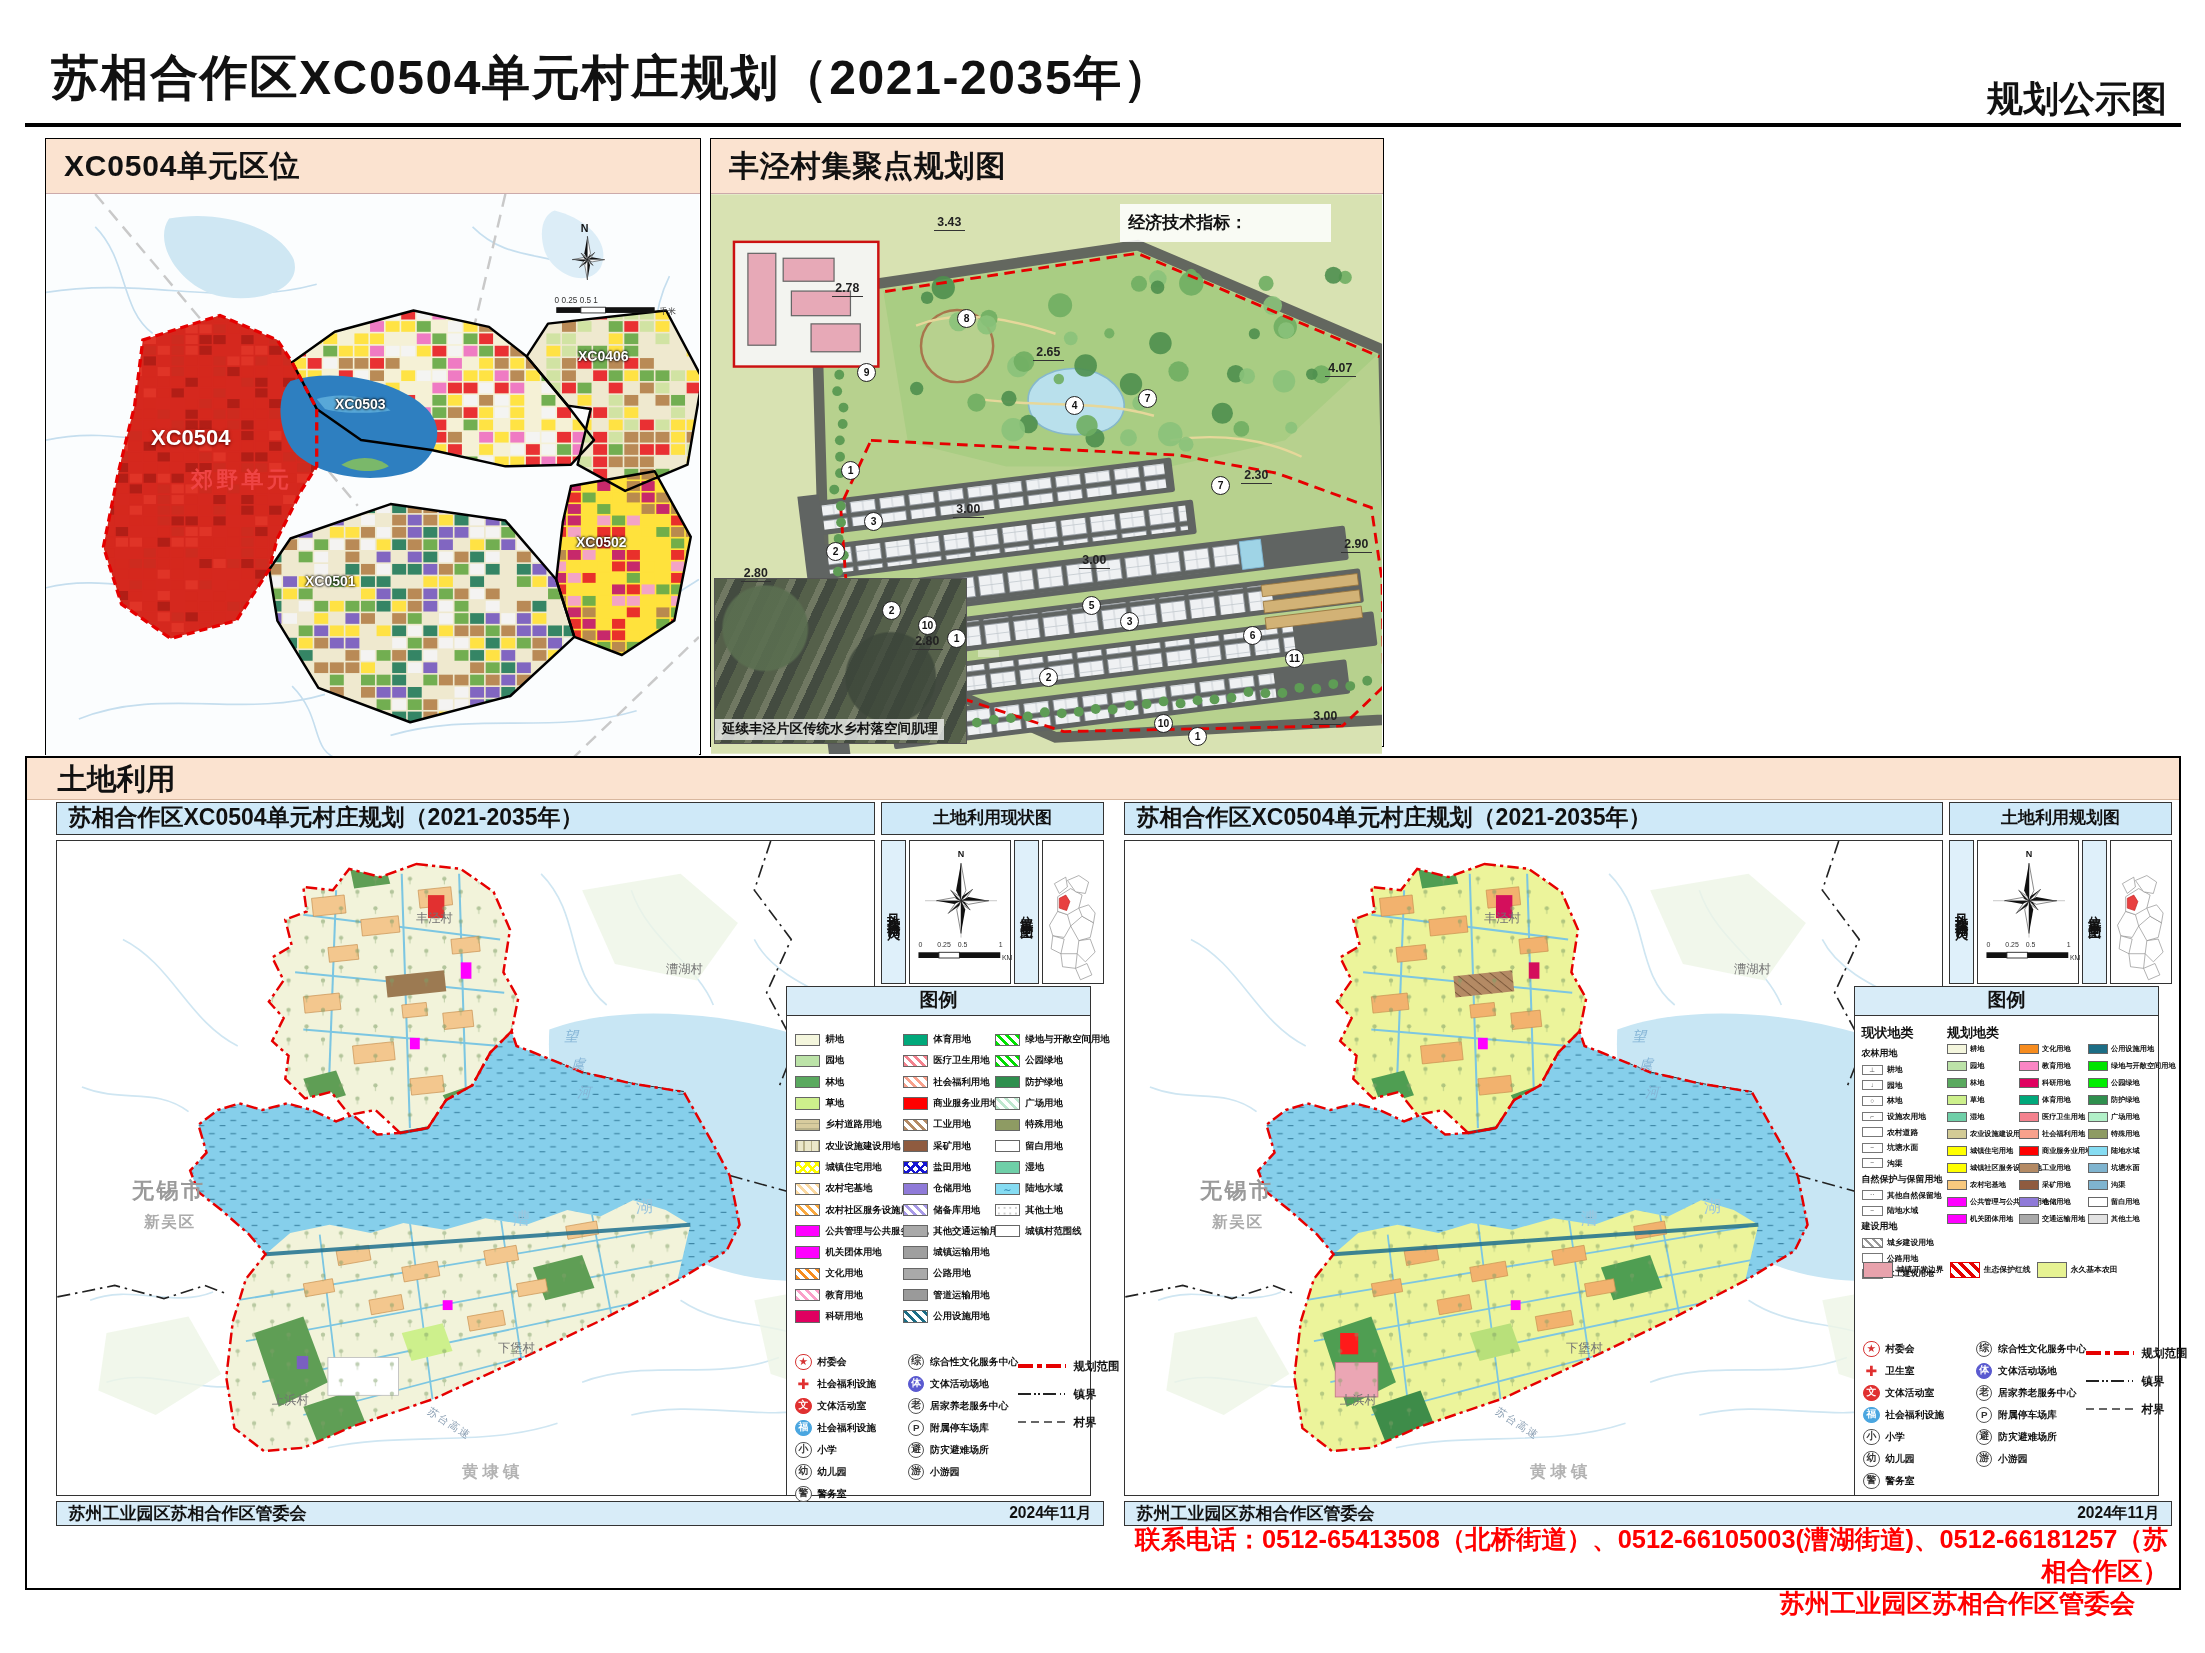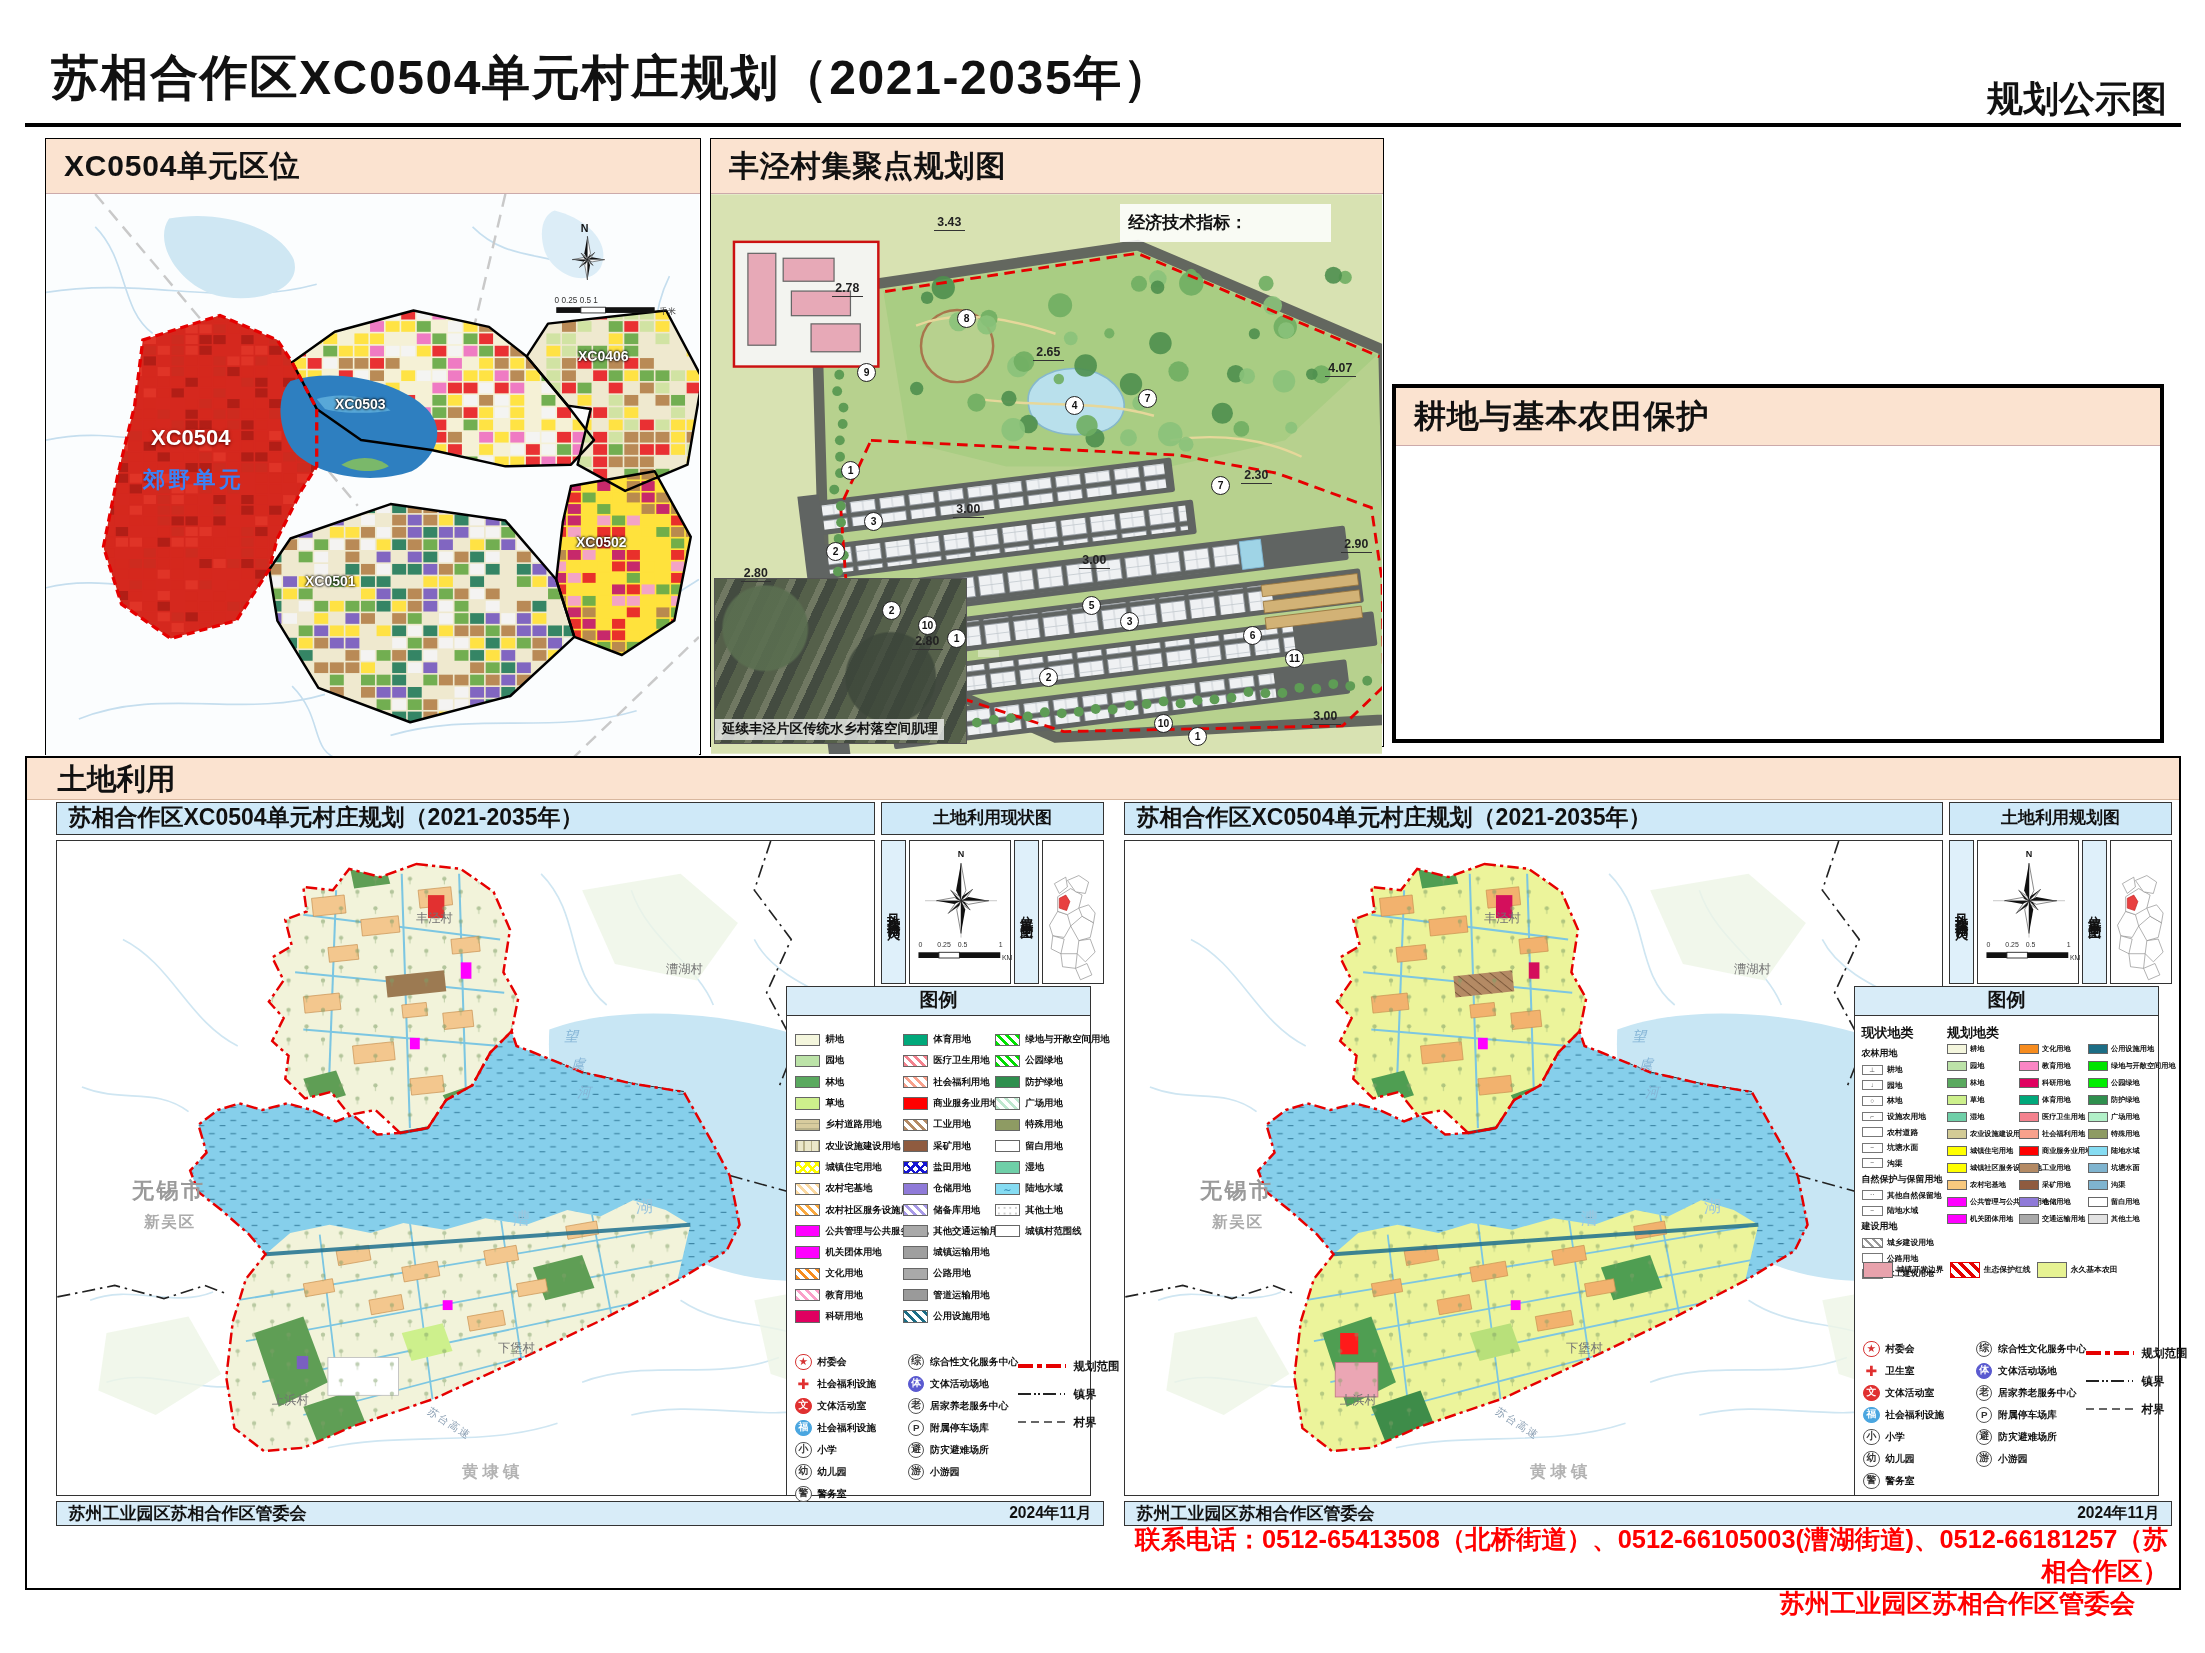--- a/index.html
+++ b/index.html
@@ -14,21 +14,21 @@
   .panel.thick{border-width:4.1px;}
   .phead{background:#fbe3d0;border-bottom:0.8px solid #caa;padding:6.6px 18px;font-size:30px;font-weight:600;letter-spacing:0.8px;}
   .pbody{position:relative;}
   .ptext{padding:21.3px 28px;font-size:24px;font-weight:700;line-height:1.9;}
   .ptext p{margin:0 0 4.9px 0;text-indent:2em;}
   
   .overlay{position:absolute;left:0;top:0;width:100%;height:100%;pointer-events:none;}
   .maplabel{position:absolute;white-space:nowrap;}
   .maplabel.u i{color:#fff;font-weight:700;font-size:14px;font-style:normal;text-shadow:0 0 2.5px #000,0 0 2.5px #000;}
   .maplabel.big i{color:#fff;font-weight:700;font-size:22px;font-style:normal;text-shadow:0 0.8px 3.3px #5a0000;}
-  .maplabel.ky i{color:#3b82f6;font-weight:700;font-size:22px;font-style:normal;letter-spacing:3.3px;}
+  .maplabel.ky i{color:#ef4444;font-weight:700;font-size:22px;font-style:normal;letter-spacing:3.3px;margin-left:48px;}
   .maplabel i{font-style:normal;}
   .maplabel.vill i{font-size:12.3px;color:#737373;}
   .maplabel.river i{font-size:14px;color:#85b5d6;font-style:italic;font-family:"Liberation Serif",serif;}
   .maplabel.lake i{font-size:17px;color:#9cc6de;letter-spacing:2.5px;font-family:"Liberation Serif",serif;}
   .maplabel.city i{font-size:22px;color:#9a9a9a;font-weight:700;letter-spacing:2.5px;}
   .maplabel.dist i{font-size:15.6px;color:#ababab;font-weight:700;letter-spacing:1.6px;}
   .maplabel.city2 i{font-size:16.4px;color:#b3b3b3;font-weight:700;letter-spacing:4.1px;}
   .maplabel.road{transform:rotate(33deg);}
   .maplabel.road i{font-size:10.7px;color:#8ca0b4;letter-spacing:1.6px;}
   
@@ -1621,29 +1621,20 @@
             <i style="font-style:normal">10</i>
           </span>
           <span class="mk" style="left: 477px; top: 533px;">
             <i style="font-style:normal">1</i>
           </span>
         </div>
     </div>
   </section>
 
 
-  <section class="panel thick" style="left:1392px;top:384px;width:772px;height:359px;">
-    <div class="phead" style="font-size:32px;">耕地与基本农田保护</div>
-    <div class="ptext">
-
-    <p></p>
-        <p></p>
-        <p></p>
-      </div>
-  </section>
 
   <section id="panelLU">
     <div class="lu-head">土地利用</div>
   </section>
 
   <div class="lu-unit" style="left:56px;top:802px;">
     <div class="bar main">苏相合作区XC0504单元村庄规划（2021-2035年）</div>
     <div class="bar side">土地利用现状图</div>
     <div class="frame">
       <svg id="mapCur" viewBox="0 0 998 800" width="819" height="656">

